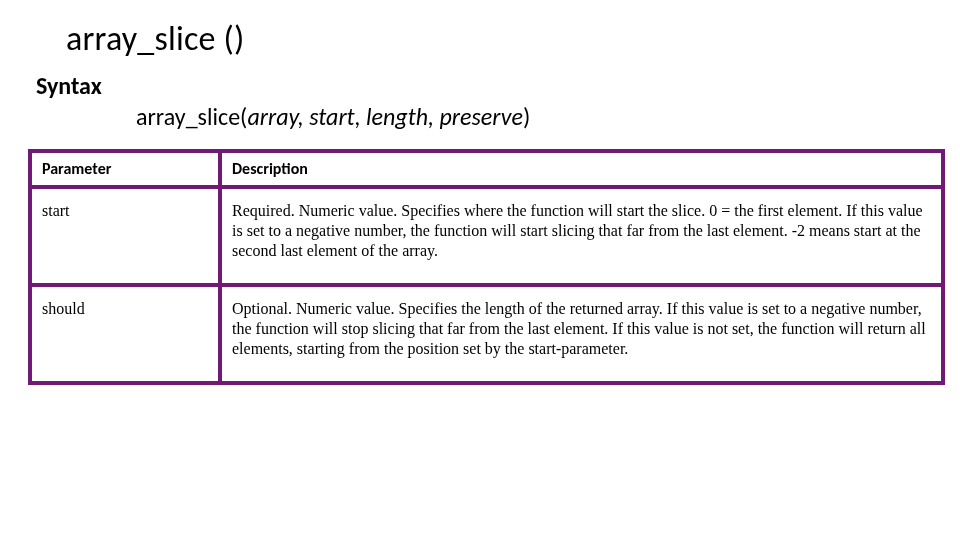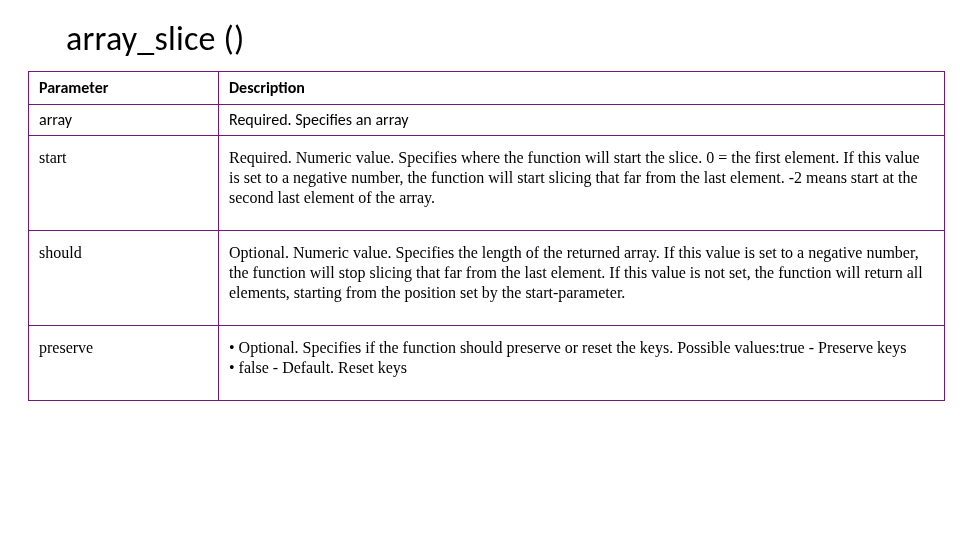--- a/index.html
+++ b/index.html
@@ -5,62 +5,55 @@
   * { box-sizing: border-box; margin: 0; padding: 0; }
   html, body { width: 960px; height: 540px; background: #fff; font-family: Calibri, "Segoe UI", Arial, sans-serif; color: #000; }
   .page { padding: 18px 15px 0 28px; border-radius: 10px; }
   .title { font-size: 34px; font-weight: 400; margin-left: 38px; margin-bottom: 12px; letter-spacing: 0.2px; }
   .syntax-label { font-size: 24px; font-weight: 700; margin-left: 8px; margin-bottom: 2px; }
   .syntax-line { font-size: 24px; font-weight: 400; margin-left: 108px; margin-bottom: 18px; }
   .syntax-line .fn { font-weight: 400; }
   .syntax-line .args { font-style: italic; }
   table { width: 100%; border-collapse: collapse; table-layout: fixed; }
   col.param { width: 190px; }
-  th, td { border: 1px solid #701a75; text-align: left; vertical-align: top; font-size: 16px; line-height: 1.25; }
+  th, td { border: 4px solid #701a75; text-align: left; vertical-align: top; font-size: 16px; line-height: 1.25; }
   thead th { font-weight: 700; padding: 6px 10px; }
   tbody td { font-weight: 400; padding: 6px 10px; }
   tbody tr.short td { padding-top: 5px; padding-bottom: 5px; }
   tbody tr.tall td { padding-top: 12px; padding-bottom: 22px; font-family: Liberation Serif, serif; }
   .bullet-row { display: block; }
 </style>
 </head>
 <body>
 
 <div class="page">
 
   <h1 class="title">array_slice ()</h1>
 
+  <div class="syntax-label">Syntax</div>
+  <div class="syntax-line">
+    <span class="fn">array_slice(</span><span class="args">array, start, length, preserve</span><span class="fn">)</span>
+  </div>
 
   <table>
     <colgroup>
         <col class="param">
         <col>
       </colgroup>
     <thead>
       <tr>
         <th>Parameter</th>
         <th>Description</th>
       </tr>
     </thead>
     <tbody>
-      <tr class="short">
-        <td>array</td>
-        <td>Required. Specifies an array</td>
-      </tr>
       <tr class="tall">
         <td>start</td>
         <td>Required. Numeric value. Specifies where the function will start the slice. 0 = the first element. If this value is set to a negative number, the function will start slicing that far from the last element. -2 means start at the second last element of the array.</td>
       </tr>
       <tr class="tall">
         <td>should</td>
         <td>Optional. Numeric value. Specifies the length of the returned array. If this value is set to a negative number, the function will stop slicing that far from the last element. If this value is not set, the function will return all elements, starting from the position set by the start-parameter.</td>
       </tr>
-      <tr class="tall">
-        <td>preserve</td>
-        <td>
-          <span class="bullet-row">• Optional. Specifies if the function should preserve or reset the keys. Possible values:true -  Preserve keys</span>
-          <span class="bullet-row">• false - Default. Reset keys</span>
-        </td>
-      </tr>
     </tbody>
   </table>
 
 </div>
 
 </body></html>

